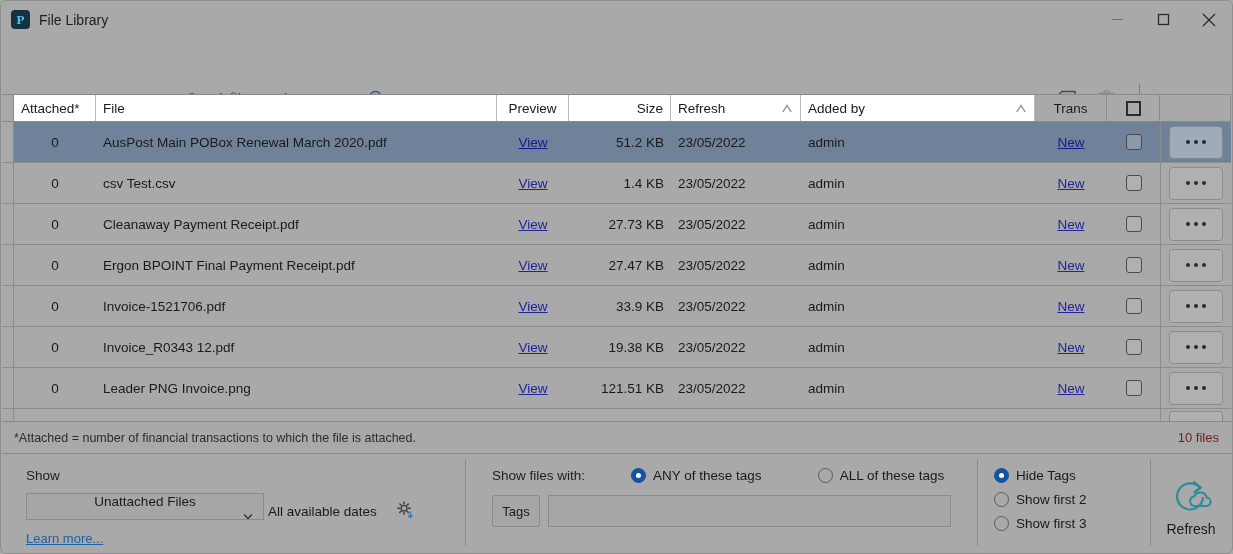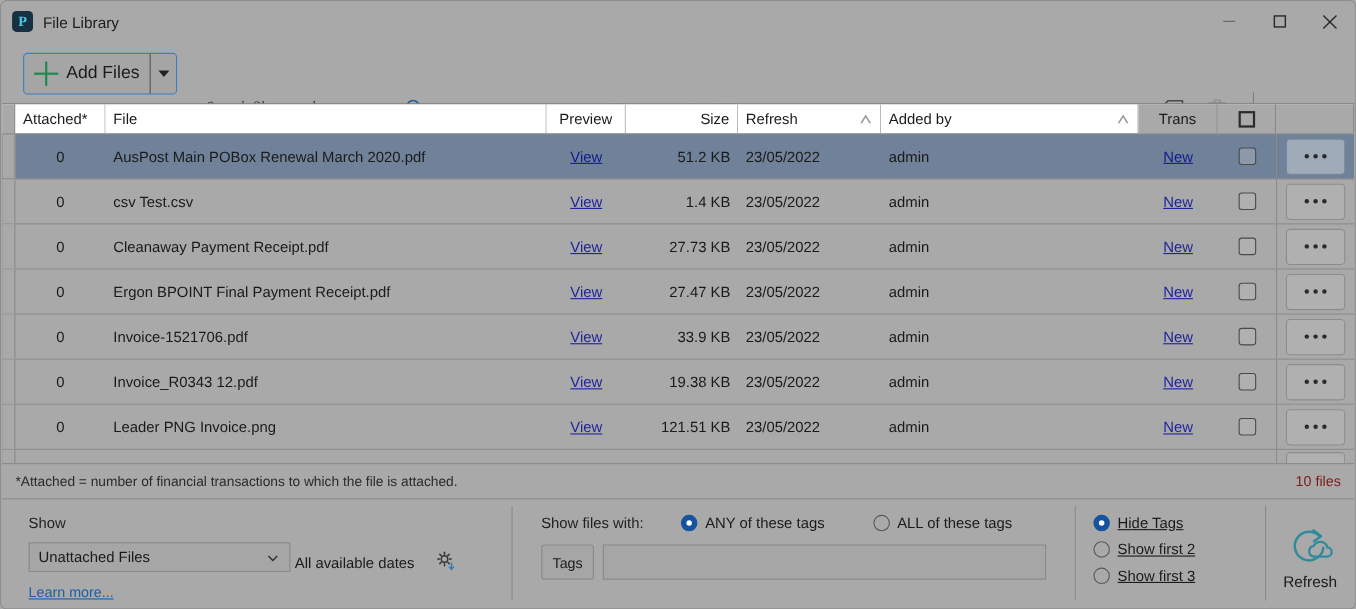--- a/index.html
+++ b/index.html
@@ -224,34 +224,34 @@
     display: flex;
   }
   .panel { position: relative; padding: 14px 0 0 0; }
   .vdiv { width: 1px; background: #8a8a8a; margin: 6px 0; }
   .panel-show { width: 463px; flex: 0 0 463px; padding-left: 24px; }
   .lbl { font-size: 13.5px; color: #1f1f1f; }
   .select-box {
     margin-top: 10px; width: 238px; height: 27px;
     border: 1px solid #8a8a8a; background: #a6a6a6;
     display: flex; align-items: center; padding: 0 8px;
-    font-size: 13.5px; color: #1a1a1a;
+    font-size: 13.5px; color: #1a1a1a; flex-direction: column;
   }
   .select-caret { margin-left: auto; width: 14px; height: 14px; color: #2f2f2f; }
   .alldates {
     position: absolute; left: 266px; top: 46px;
     display: flex; align-items: center; gap: 18px;
     font-size: 13.5px; color: #1a1a1a;
   }
   .learn-more {
     display: inline-block; margin-top: 11px;
     color: #1b5fa8; text-decoration: underline; font-size: 13px;
   }
   .panel-tags { width: 511px; flex: 0 0 511px; padding-left: 26px; }
-  .tags-row1 { display: flex; align-items: center; gap: 0; }
+  .tags-row1 { display: flex; align-items: center; gap: 12px; }
   .radio {
     width: 15px; height: 15px; border-radius: 50%;
     border: 1px solid #5a5a5a; background: #a9a9a9;
     display: inline-flex; align-items: center; justify-content: center;
     flex: 0 0 auto;
   }
   .radio.on { border-color: #15539e; background: #15539e; }
   .radio.on:after {
     content: ""; width: 5px; height: 5px; border-radius: 50%; background: #ffffff;
   }
@@ -260,21 +260,21 @@
   .tags-btn {
     width: 48px; height: 32px; border: 1px solid #8a8a8a; background: #a6a6a6;
     display: flex; align-items: center; justify-content: center;
     border-radius: 3px; font-size: 13px;
   }
   .tags-field {
     margin-left: 8px; height: 32px; width: 403px;
     border: 1px solid #8a8a8a; background: #a6a6a6;
   }
   .panel-radios { width: 172px; flex: 0 0 172px; padding-left: 16px; }
-  .panel-radios .radio-item { margin-bottom: 9px; text-decoration: underline; }
+  .panel-radios .radio-item { margin-bottom: 9px; }
   .panel-refresh {
     flex: 1 1 auto; display: flex; flex-direction: column;
     align-items: center; justify-content: center; padding-top: 6px;
   }
   .refresh-label { font-size: 14px; color: #1a1a1a; margin-top: 2px; }
 </style>
 </head>
 <body>
 
 <div id="app">
@@ -299,27 +299,20 @@
         <svg width="14" height="14" viewBox="0 0 14 14">
             <line x1="1" y1="1" x2="13" y2="13" stroke="#2a2a2a" stroke-width="1.3"></line>
             <line x1="13" y1="1" x2="1" y2="13" stroke="#2a2a2a" stroke-width="1.3"></line>
           </svg>
       </div>
     </div>
   </div>
 
   <div class="toolbar">
 
-    <div class="addfiles-wrap">
-      <span class="plus-icon"></span>
-      <span class="addfiles-label">Add Files</span>
-      <span class="addfiles-split">
-        <span class="caret-down"></span>
-      </span>
-    </div>
 
     <div class="searchbox">
       <input class="search-input" type="text" placeholder="Search file records" style="">
       <span class="search-icon">
         <svg width="20" height="20" viewBox="0 0 20 20">
             <circle cx="8.5" cy="8" r="5.6" fill="none" stroke="#2a5d8f" stroke-width="1.5"></circle>
             <line x1="12.6" y1="12.2" x2="17.5" y2="17.5" stroke="#2a5d8f" stroke-width="1.5"></line>
           </svg>
       </span>
     </div>

